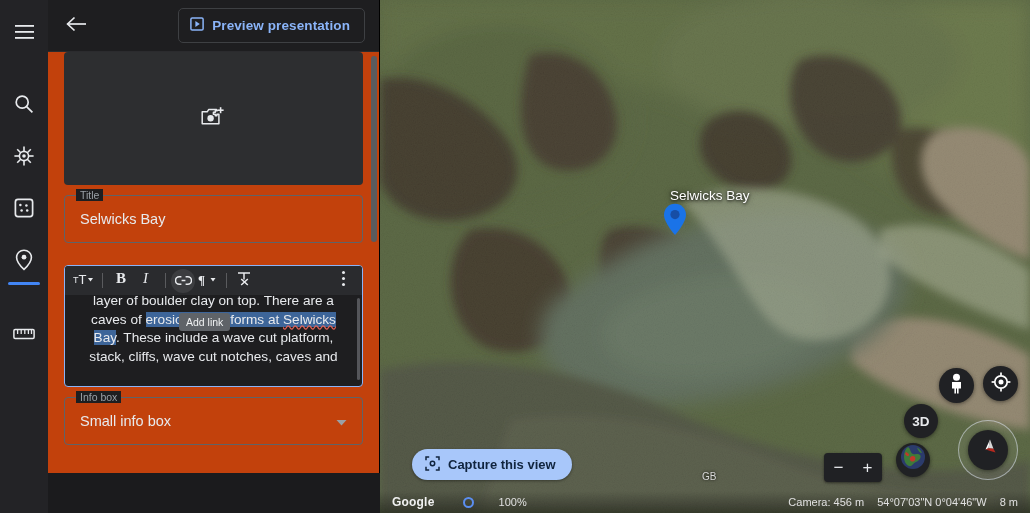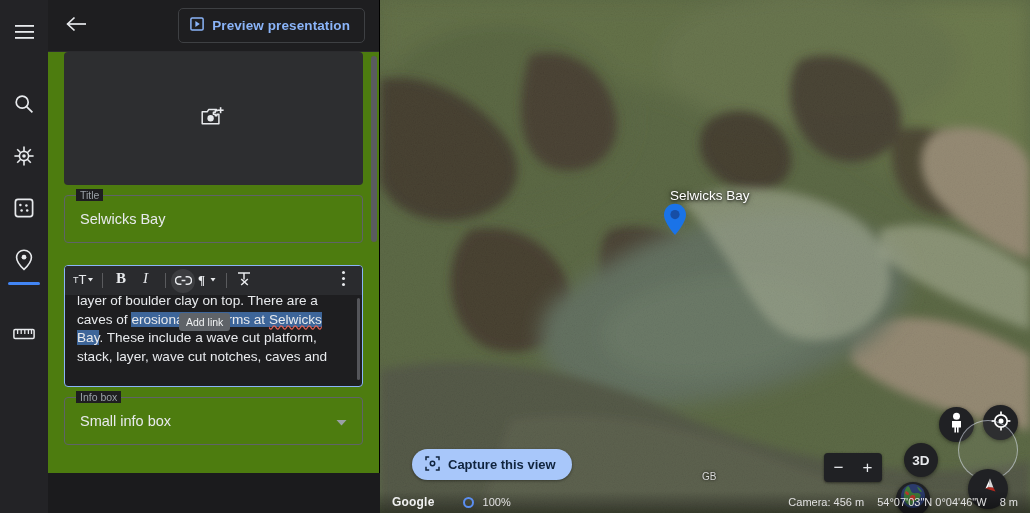--- a/index.html
+++ b/index.html
@@ -32,24 +32,25 @@
   .rail-btn.active::after {
     content: ""; position: absolute;
     bottom: -5px; left: 4px; width: 32px; height: 3px;
     background: #4285f4; border-radius: 2px;
   }
   .rail-gap-a { margin-top: 6px; }
 
   
   .panel {
     width: 332px; flex: 0 0 332px; height: 473px;
-    background: #4d7c0f;
+    background: #c2410c;
     position: relative; z-index: 5;
     display: flex; flex-direction: column;
     border-right: 1px solid #000;
+    text-align: center;
   }
   .panel-header {
     height: 52px; flex: 0 0 52px;
     display: flex; align-items: center;
     padding: 0 14px;
     background: #1e1e20;
     border-bottom: 1px solid #2b2b2e;
   }
   .back-btn {
     width: 30px; height: 30px;
@@ -217,21 +218,20 @@
     flex: 1 1 50%; display: flex; align-items: center; justify-content: center;
     color: #e8eaed; font-size: 17px; cursor: pointer; line-height: 1;
   }
   .circ-btn {
     position: absolute;
     background: #202124;
     border-radius: 50%;
     display: flex; align-items: center; justify-content: center;
     cursor: pointer;
     box-shadow: 0 1px 4px rgba(0,0,0,.5);
-    margin-top: 39px;
   }
   .pegman { right: 56px; top: 368px; width: 35px; height: 35px; }
   .mylocation { right: 12px; top: 366px; width: 35px; height: 35px; }
   .btn3d {
     right: 92px; top: 404px; width: 34px; height: 34px;
     color: #e8eaed; font-size: 13.5px; font-weight: bold;
   }
   .globe { right: 100px; top: 443px; width: 34px; height: 34px; font-size: 22px; }
   .compass-ring {
     position: absolute; right: 12px; top: 420px;
@@ -245,21 +245,21 @@
   }
 
   .statusbar {
     position: absolute; left: 0; right: 0; bottom: 0; height: 22px;
     display: flex; align-items: center;
     padding: 0 12px;
     color: #e0e0e0; font-size: 11px;
     background: linear-gradient(to top, rgba(0,0,0,.42), rgba(0,0,0,0));
   }
   .sb-google { font-size: 12px; font-weight: bold; letter-spacing: .2px; color: #f1f1f1; }
-  .sb-pct { margin-left: 9px; font-size: 11px; }
+  .sb-pct { margin-left: 25px; font-size: 11px; }
   .sb-circle {
     width: 11px; height: 11px; border-radius: 50%;
     border: 2px solid #5b8ef0; margin-left: 28px;
   }
   .sb-right { margin-left: auto; display: flex; gap: 13px; }
 </style>
 </head>
 <body>
 
 <div id="app">
@@ -382,21 +382,21 @@
         <span class="value">Selwicks Bay</span>
       </div>
 
       <div class="rte">
 
         <div class="rte-text">
           <div style="color:#3e3f42">The geology of Flamborough is chalk with a</div>
           <div>layer of boulder clay on top. There are a</div>
           <div><span>caves of </span><span class="sel">erosional landforms at <span class="spell">Selwicks</span></span></div>
           <div><span class="sel">Bay</span><span>. These include a wave cut platform,</span></div>
-          <div>stack, layer, wave cut notches, caves and</div>
+          <div>stack, cliffs, wave cut notches, caves and</div>
         </div>
 
         <div class="rte-toolbar">
           <div class="tb-btn">
             <span>
               <svg width="22" height="14" viewBox="0 0 22 14">
                 <text x="0" y="11" font-family="Liberation Sans, sans-serif" font-size="9" fill="#e8eaed">T</text>
                 <text x="5.5" y="11.6" font-family="Liberation Sans, sans-serif" font-size="13" fill="#e8eaed">T</text>
                 <polygon points="15,6 20,6 17.5,9.6" fill="#e8eaed"></polygon>
               </svg>

